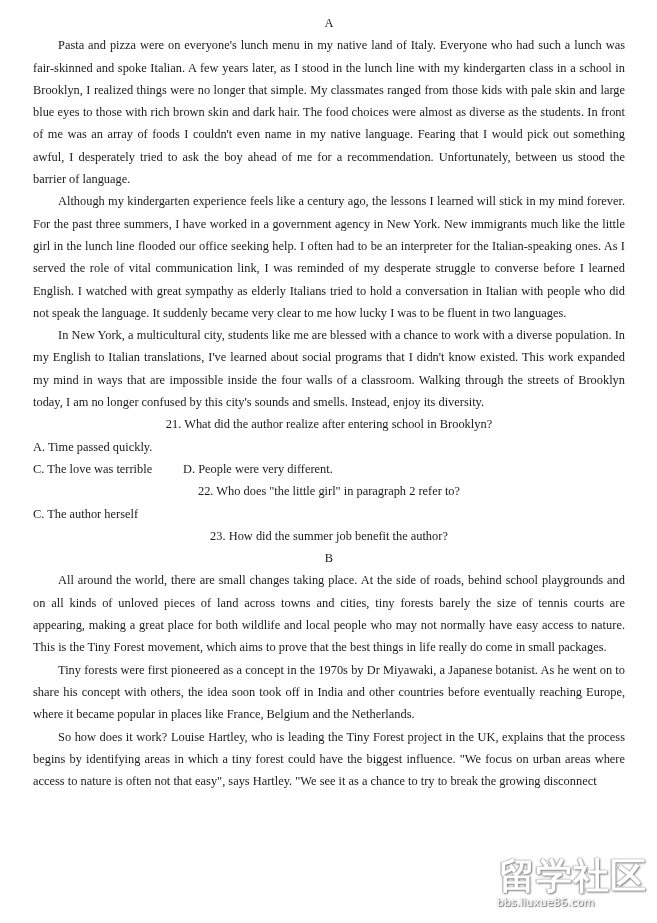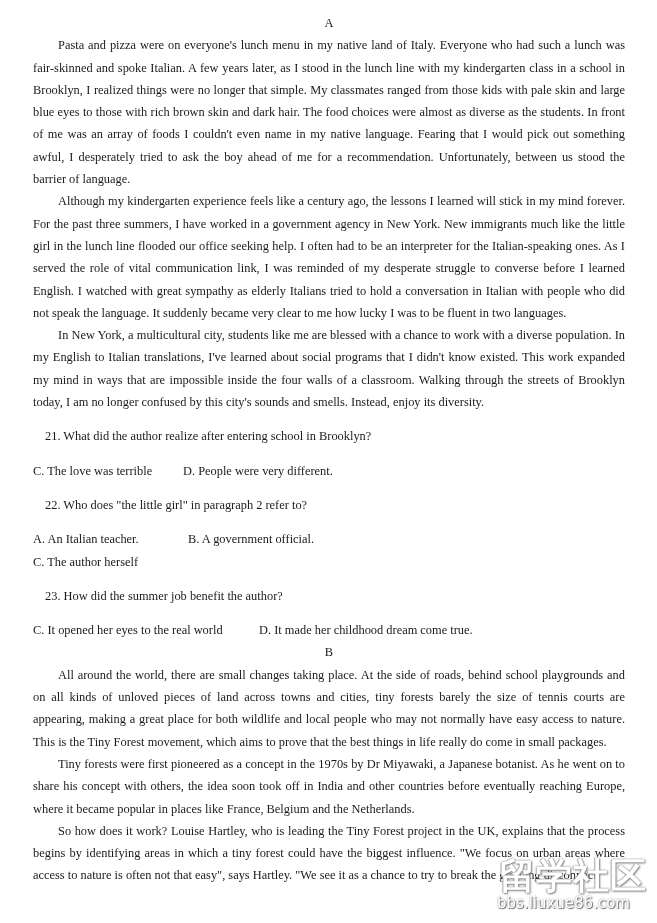--- a/index.html
+++ b/index.html
@@ -30,21 +30,22 @@
       font-size: 12.4px;
       line-height: 22.3px;
     }
     .para {
       margin: 0;
       text-indent: 25px;
       text-align: justify;
       text-align-last: left;
     }
     .question {
-      margin: 12px;
+      margin: 0;
+      text-align: center;
     }
     .opt-row {
       display: flex;
       margin: 0;
     }
     .opt-a { width: 150px; }
     .opt-a.q22 { width: 155px; }
     .opt-a.q23 { width: 226px; }
     .watermark {
       position: absolute;
@@ -64,64 +65,57 @@
       color: #ffffff;
       letter-spacing: 1px;
       text-shadow: 0 0 2px #9a9a9a, 1px 1px 2px #7a7a7a, -1px 0 1px #b5b5b5;
       line-height: 40px;
     }
     .wm-url {
       position: absolute;
       left: 4px;
       top: 38px;
       font-family: "DejaVu Sans", sans-serif;
-      font-size: 15px;
+      font-size: 11px;
       color: #ffffff;
       text-shadow: 0 0 2px #8a8a8a, 1px 1px 1px #6a6a6a;
       line-height: 18px;
     }
   </style>
 </head>
 <body>
 
 <div class="page">
 
   <section>
     <h2 class="section-title">A</h2>
     <p class="para">Pasta and pizza were on everyone's lunch menu in my native land of Italy. Everyone who had such a lunch was fair-skinned and spoke Italian. A few years later, as I stood in the lunch line with my kindergarten class in a school in Brooklyn, I realized things were no longer that simple. My classmates ranged from those kids with pale skin and large blue eyes to those with rich brown skin and dark hair. The food choices were almost as diverse as the students. In front of me was an array of foods I couldn't even name in my native language. Fearing that I would pick out something awful, I desperately tried to ask the boy ahead of me for a recommendation. Unfortunately, between us stood the barrier of language.</p>
     <p class="para">Although my kindergarten experience feels like a century ago, the lessons I learned will stick in my mind forever. For the past three summers, I have worked in a government agency in New York. New immigrants much like the little girl in the lunch line flooded our office seeking help. I often had to be an interpreter for the Italian-speaking ones. As I served the role of vital communication link,  I was reminded of my desperate struggle to converse before I learned English. I watched with great sympathy as elderly Italians tried to hold a conversation in Italian with people who did not speak the language. It suddenly became very clear to me how lucky I was to be fluent in two languages.</p>
     <p class="para">In New York, a multicultural city, students like me are blessed with a chance to work with a diverse population. In my English to Italian translations, I've learned about social programs that I didn't know existed. This work expanded my mind in ways that are impossible inside the four walls of a classroom. Walking through the streets of Brooklyn today, I am no longer confused by this city's sounds and smells. Instead, enjoy its diversity.</p>
 
     <div>
       <p class="question">21. What did the author realize after entering school in Brooklyn?</p>
       <div class="opt-row">
+        <span class="opt-a">A. Time passed quickly.</span>
       </div>
       <div class="opt-row">
         <span class="opt-a">C. The love was terrible</span>
         <span>D. People were very different.</span>
       </div>
     </div>
 
     <div>
       <p class="question">22. Who does "the little girl" in paragraph 2 refer to?</p>
       <div class="opt-row">
-        <span class="opt-a q22">A. An Italian teacher.</span>
-        <span>B. A government official.</span>
-      </div>
-      <div class="opt-row">
         <span class="opt-a q22">C. The author herself</span>
       </div>
     </div>
 
     <div>
       <p class="question">23. How did the summer job benefit the author?</p>
-      <div class="opt-row">
-        <span class="opt-a q23">C. It opened her eyes to the real world</span>
-        <span>D. It made her childhood dream come true.</span>
-      </div>
     </div>
   </section>
 
   <section>
     <h2 class="section-title">B</h2>
     <p class="para">All around the world, there are small changes taking place. At the side of roads, behind school playgrounds and on all kinds of unloved pieces of land across towns and cities, tiny forests barely the size of tennis courts are appearing, making a great place for both wildlife and local people who may not normally have easy access to nature. This is the Tiny Forest movement, which aims to prove that the best things in life really do come in small packages.</p>
     <p class="para">Tiny forests were first pioneered as a concept in the 1970s by Dr Miyawaki, a Japanese botanist. As he went on to share his concept with others, the idea soon took off in India and other countries before eventually reaching Europe, where it became popular in places like France, Belgium and the Netherlands.</p>
     <p class="para">So how does it work? Louise Hartley, who is leading the Tiny Forest project in the UK, explains that the process begins by identifying areas in which a tiny forest could have the biggest influence. "We focus on urban areas where access to nature is often not that easy", says Hartley. "We see it as a chance to try to break the growing disconnect</p>
   </section>
 

